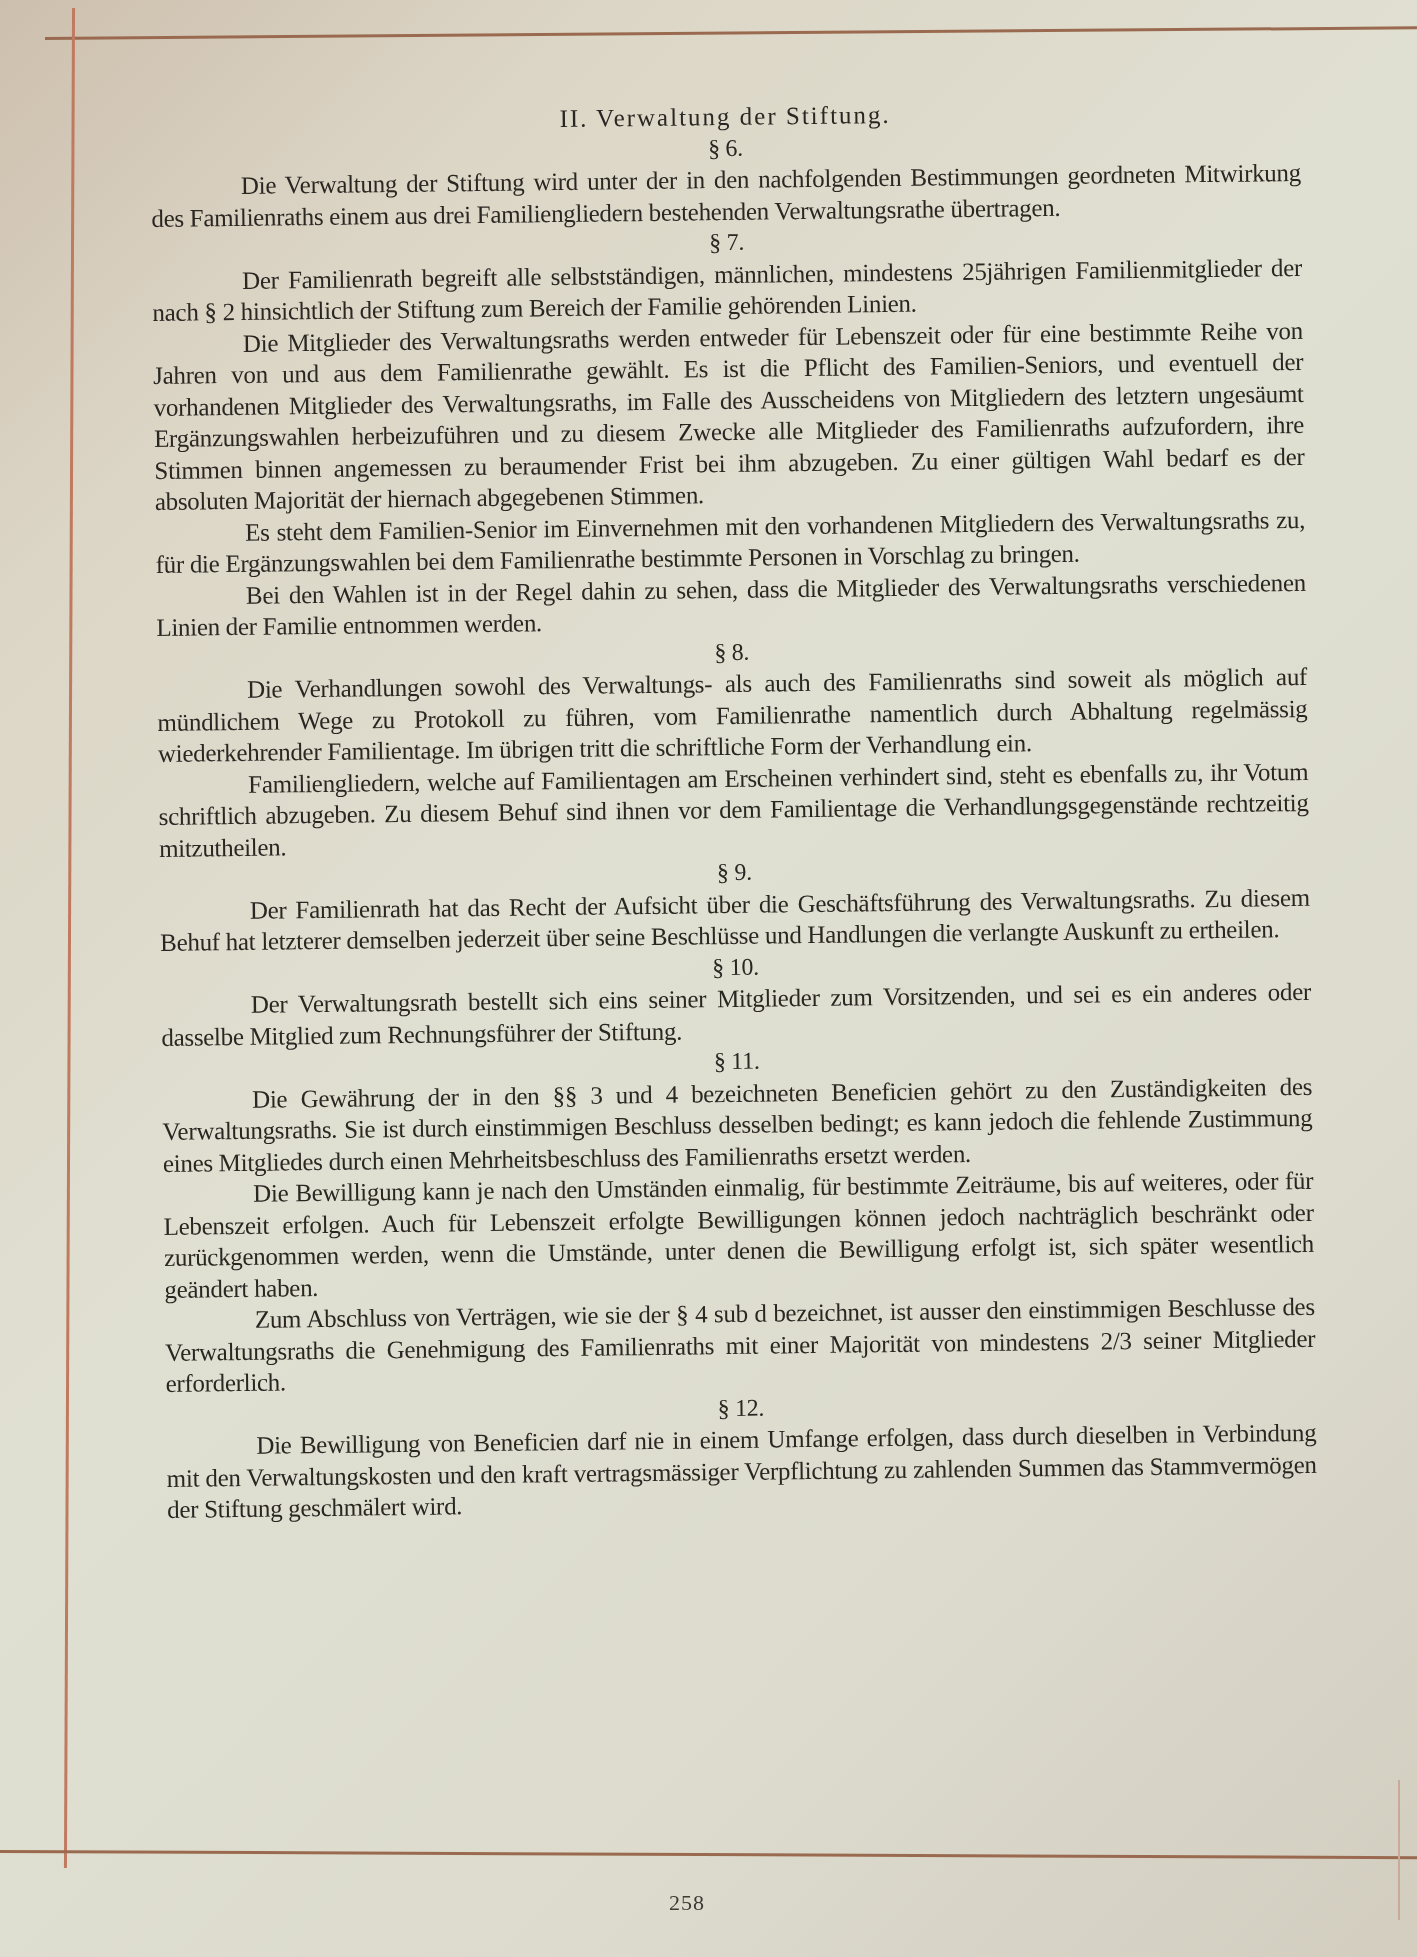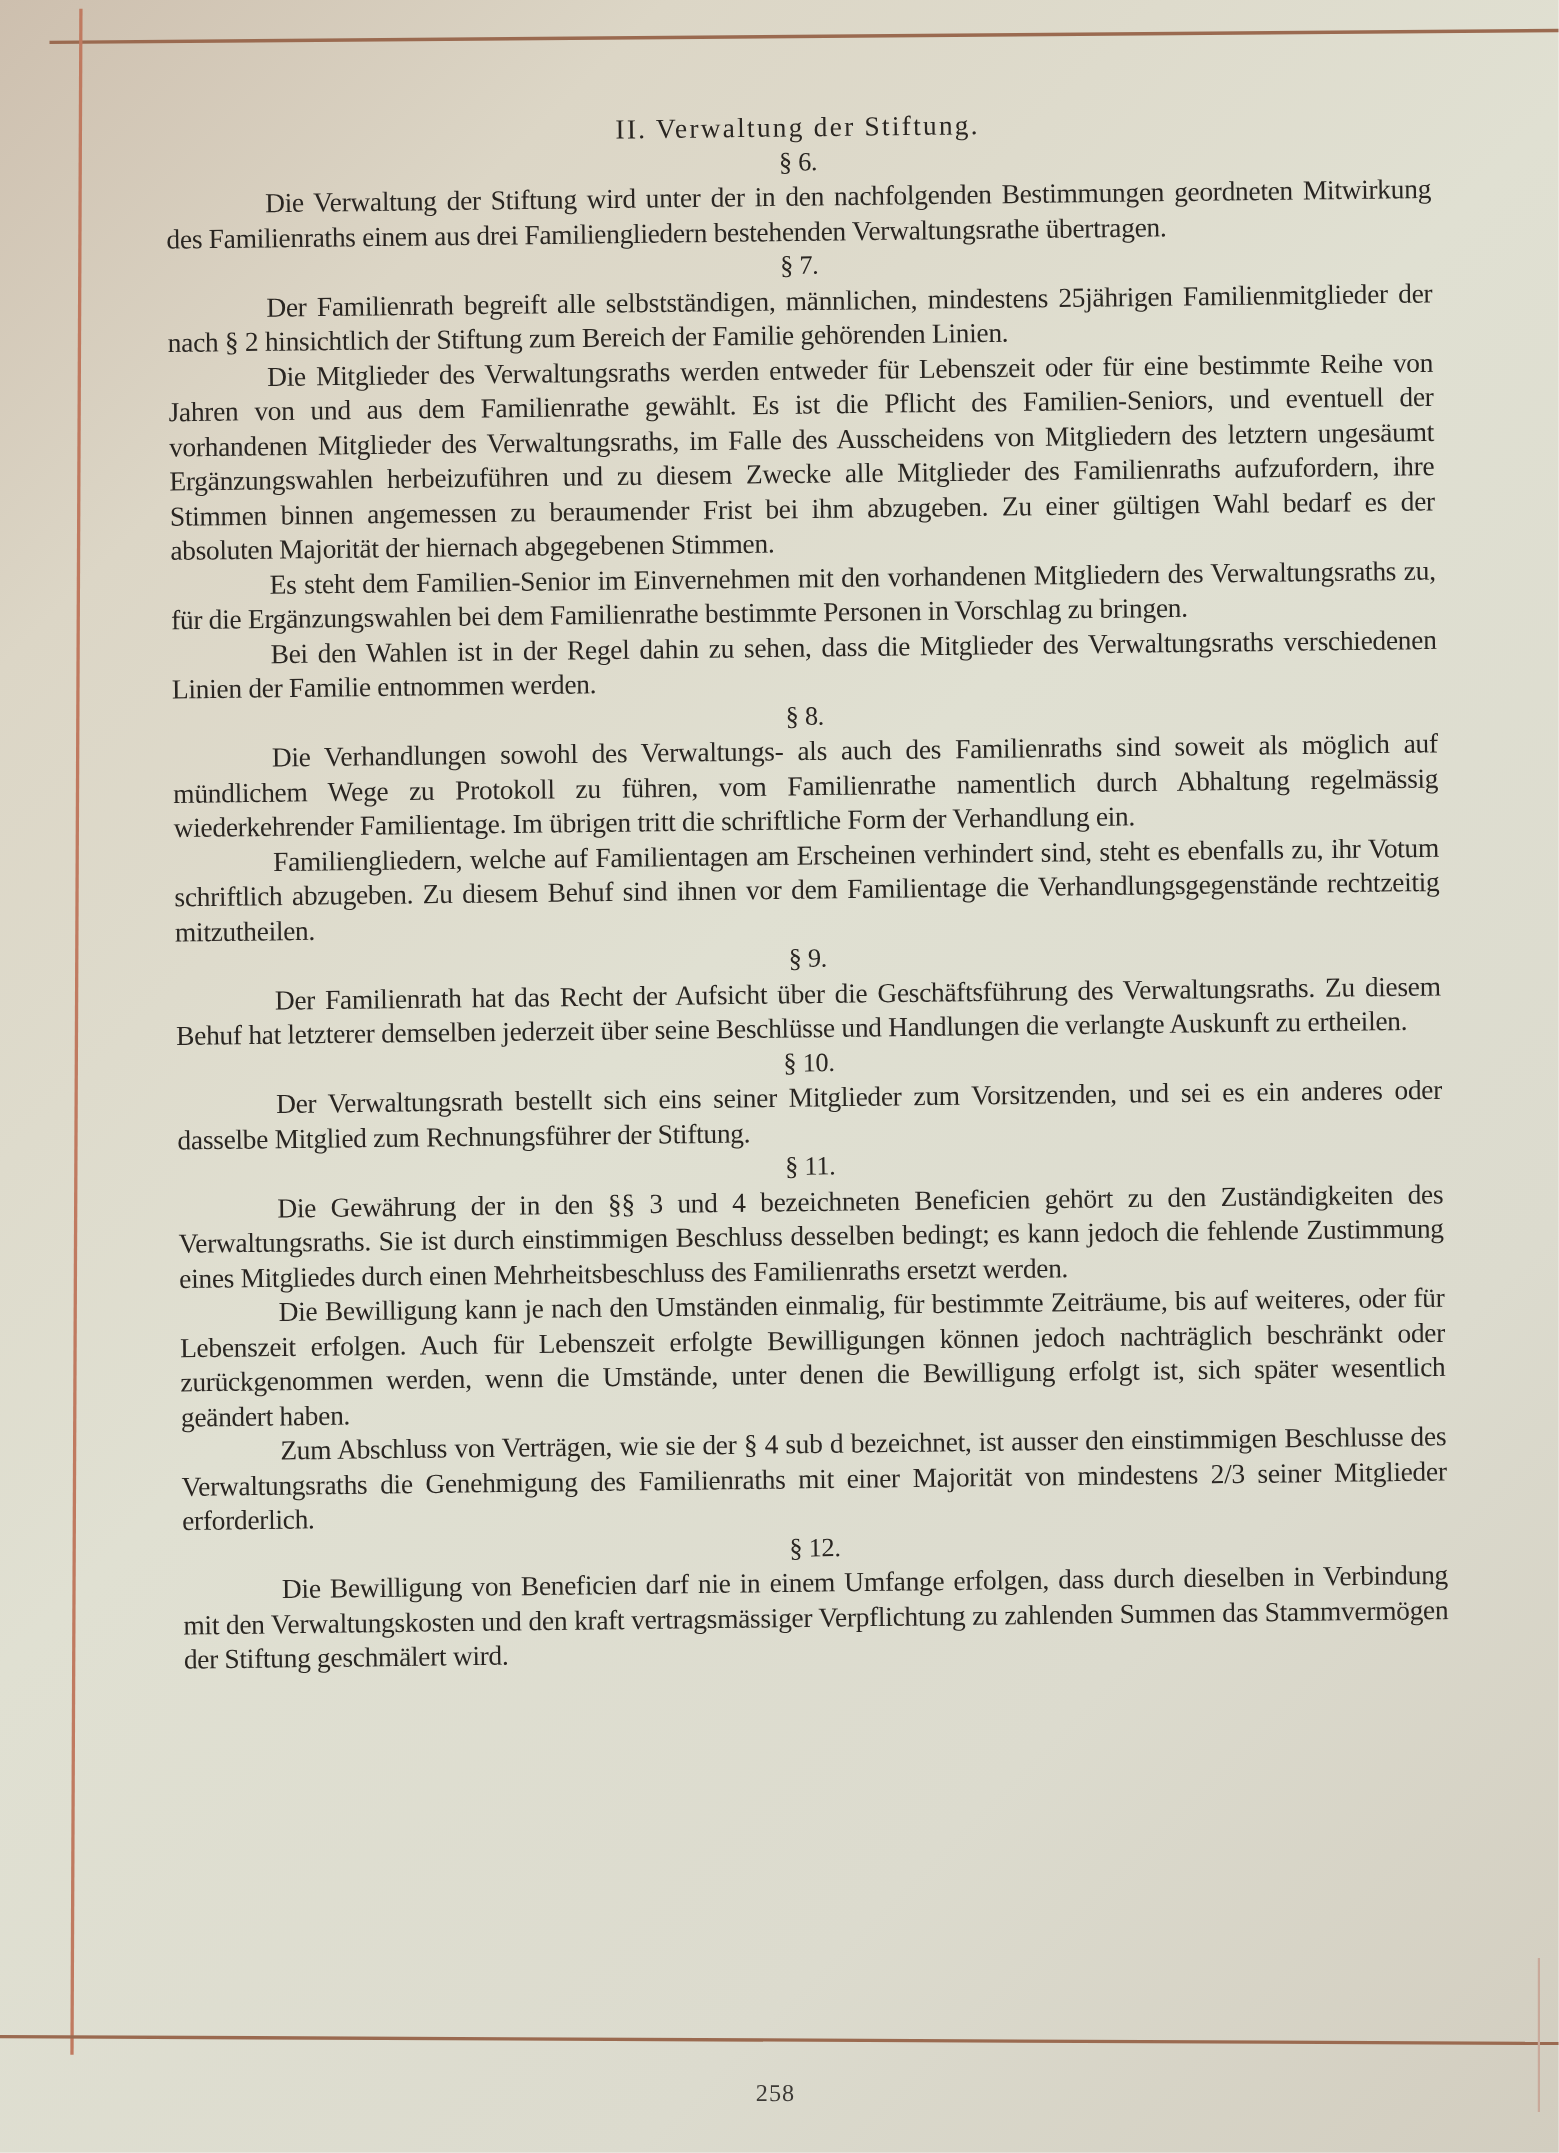--- a/index.html
+++ b/index.html
@@ -17,21 +17,21 @@
   .page {
     position: absolute; left: 150px; top: 108px; width: 1150px;
     transform: rotate(-0.7deg); transform-origin: left top;
     font-size: 25px; line-height: 31.5px; letter-spacing: -0.3px;
     text-align: justify;
   }
   .part-title { text-align: center; font-size: 25px; letter-spacing: 2px; margin: 0 0 0 0; }
   .section-mark { text-align: center; margin: 0; font-size: 24px; }
   .para { margin: 0; text-indent: 90px; }
   .page-number {
-    position: absolute; left: 687px; top: 1890px; font-size: 22px;
+    position: absolute; left: 669px; top: 1890px; font-size: 22px;
     color: #3d3a36; letter-spacing: 1px;
   }
 </style>
 </head>
 <body>
 
 <div class="frame-line frame-top"></div>
 <div class="frame-line frame-left"></div>
 <div class="frame-line frame-bottom"></div>
 <div class="frame-line frame-right"></div>

